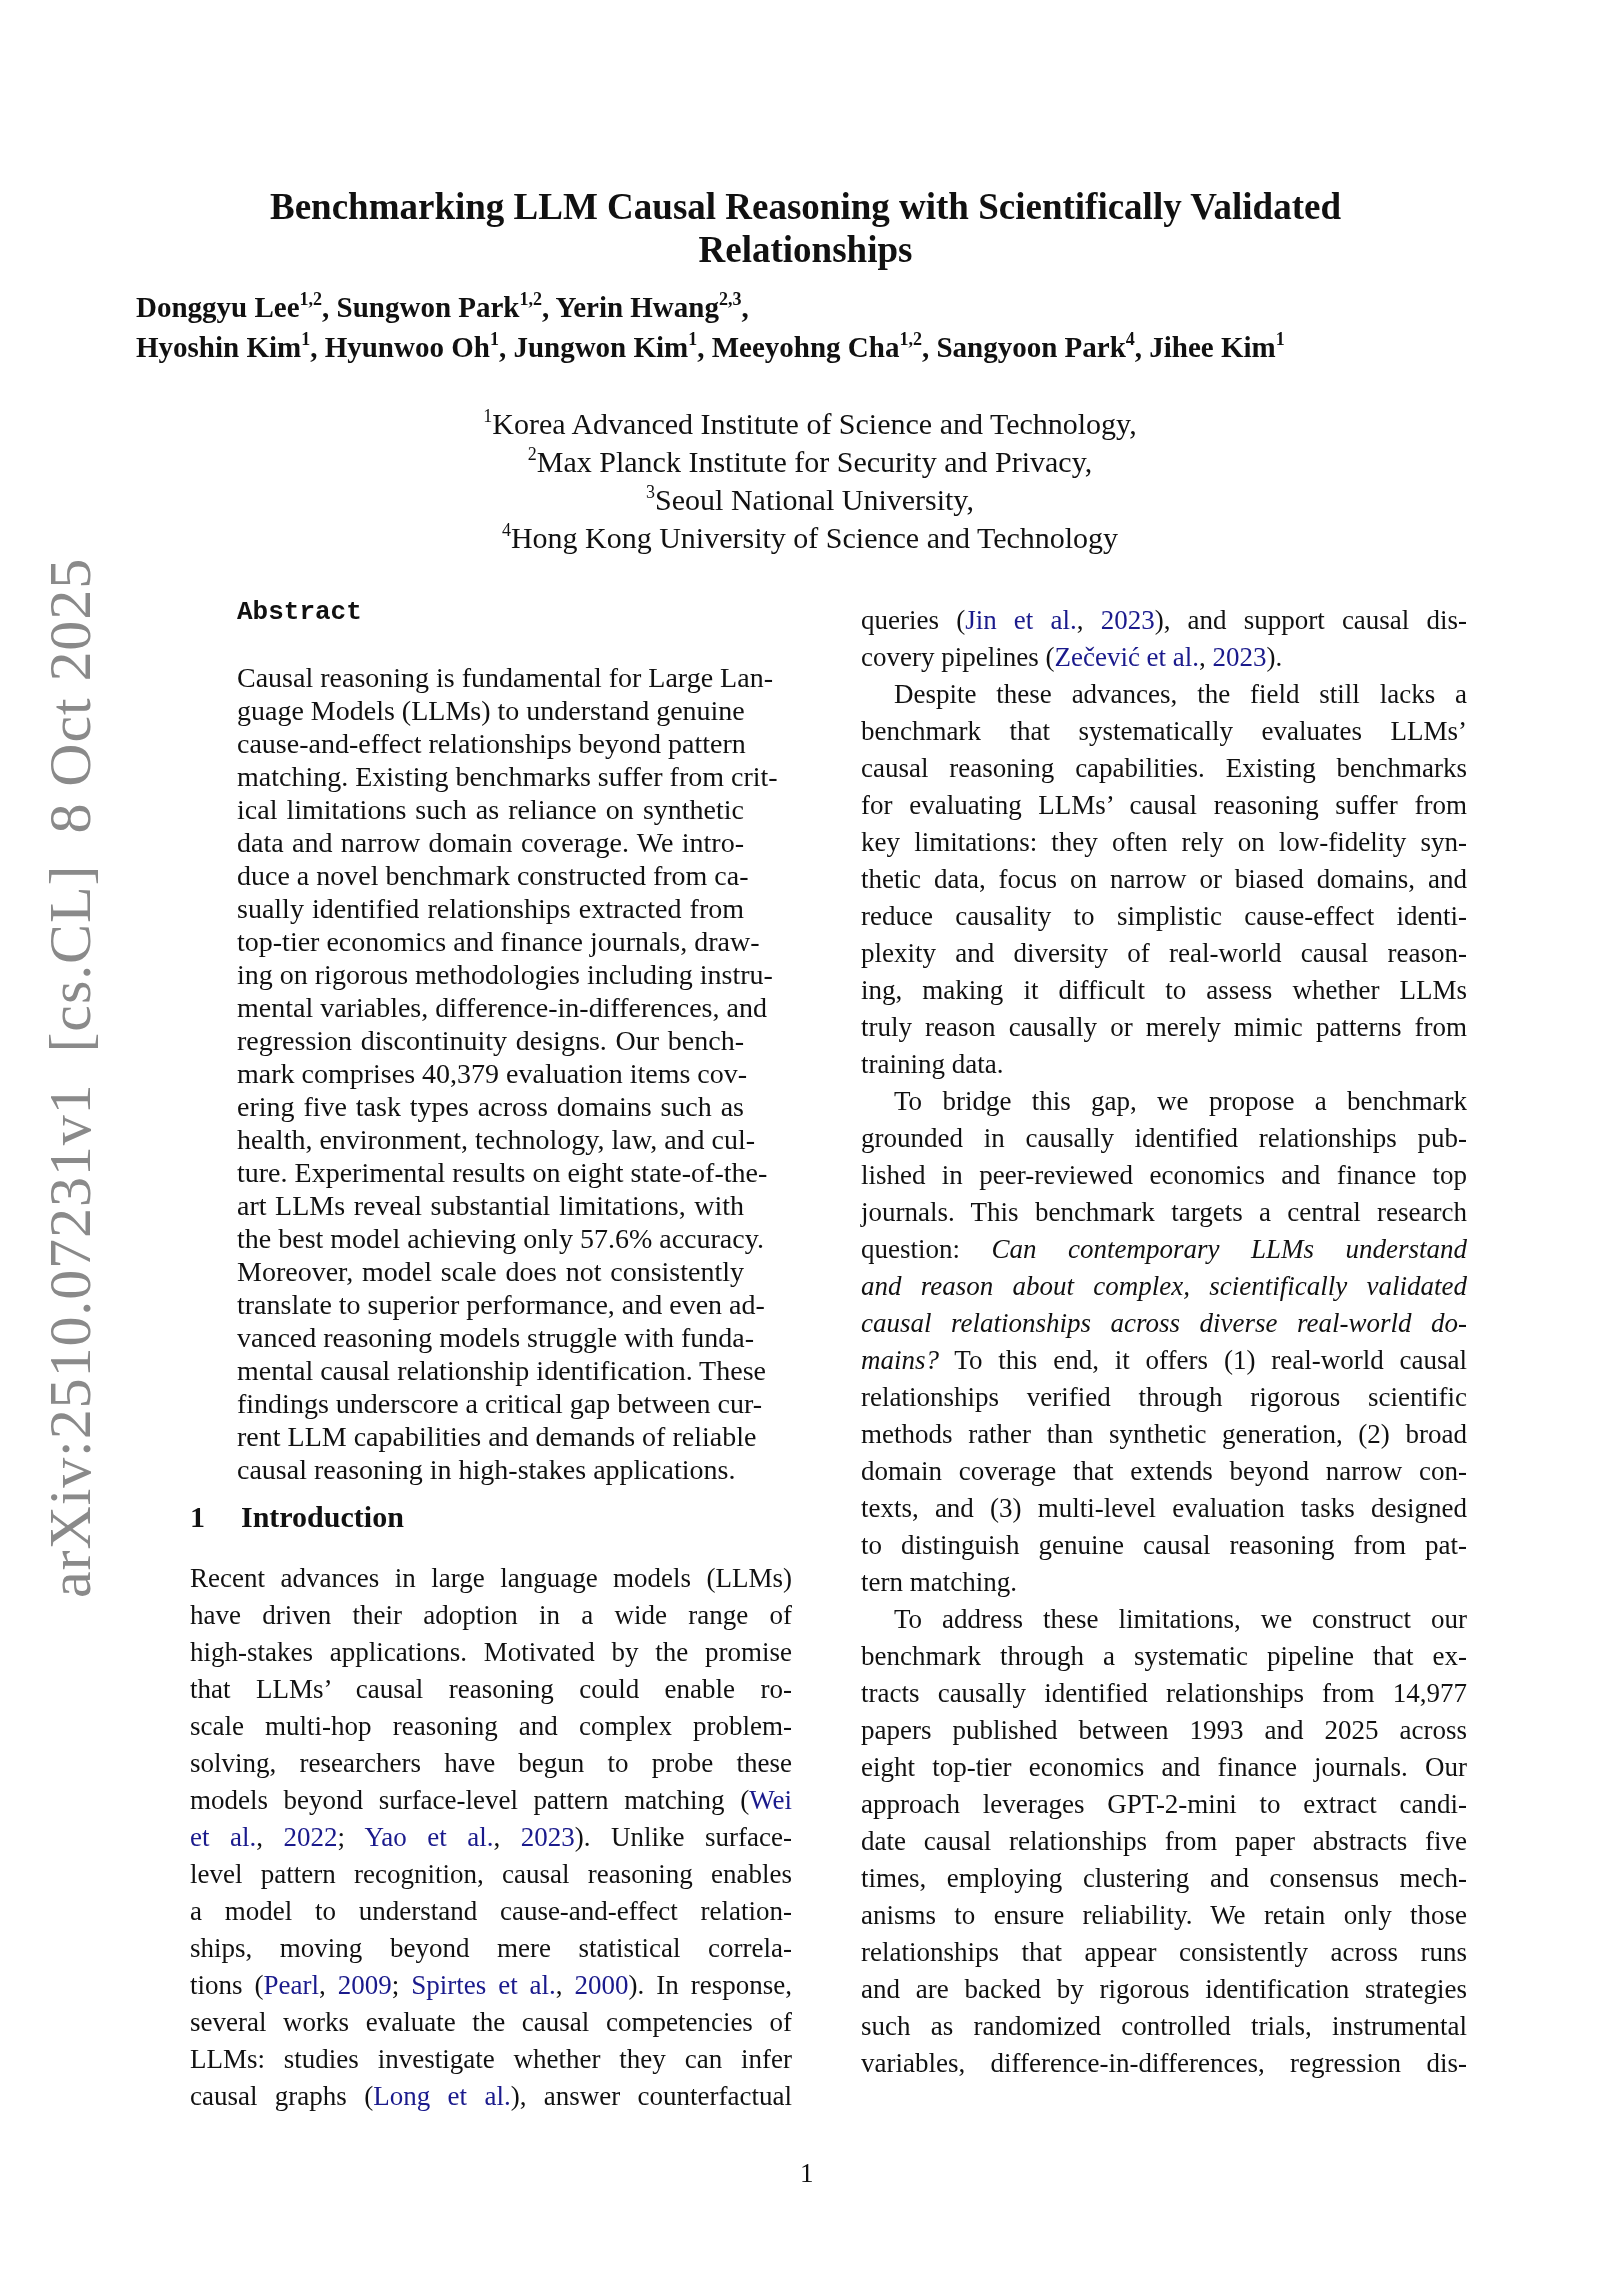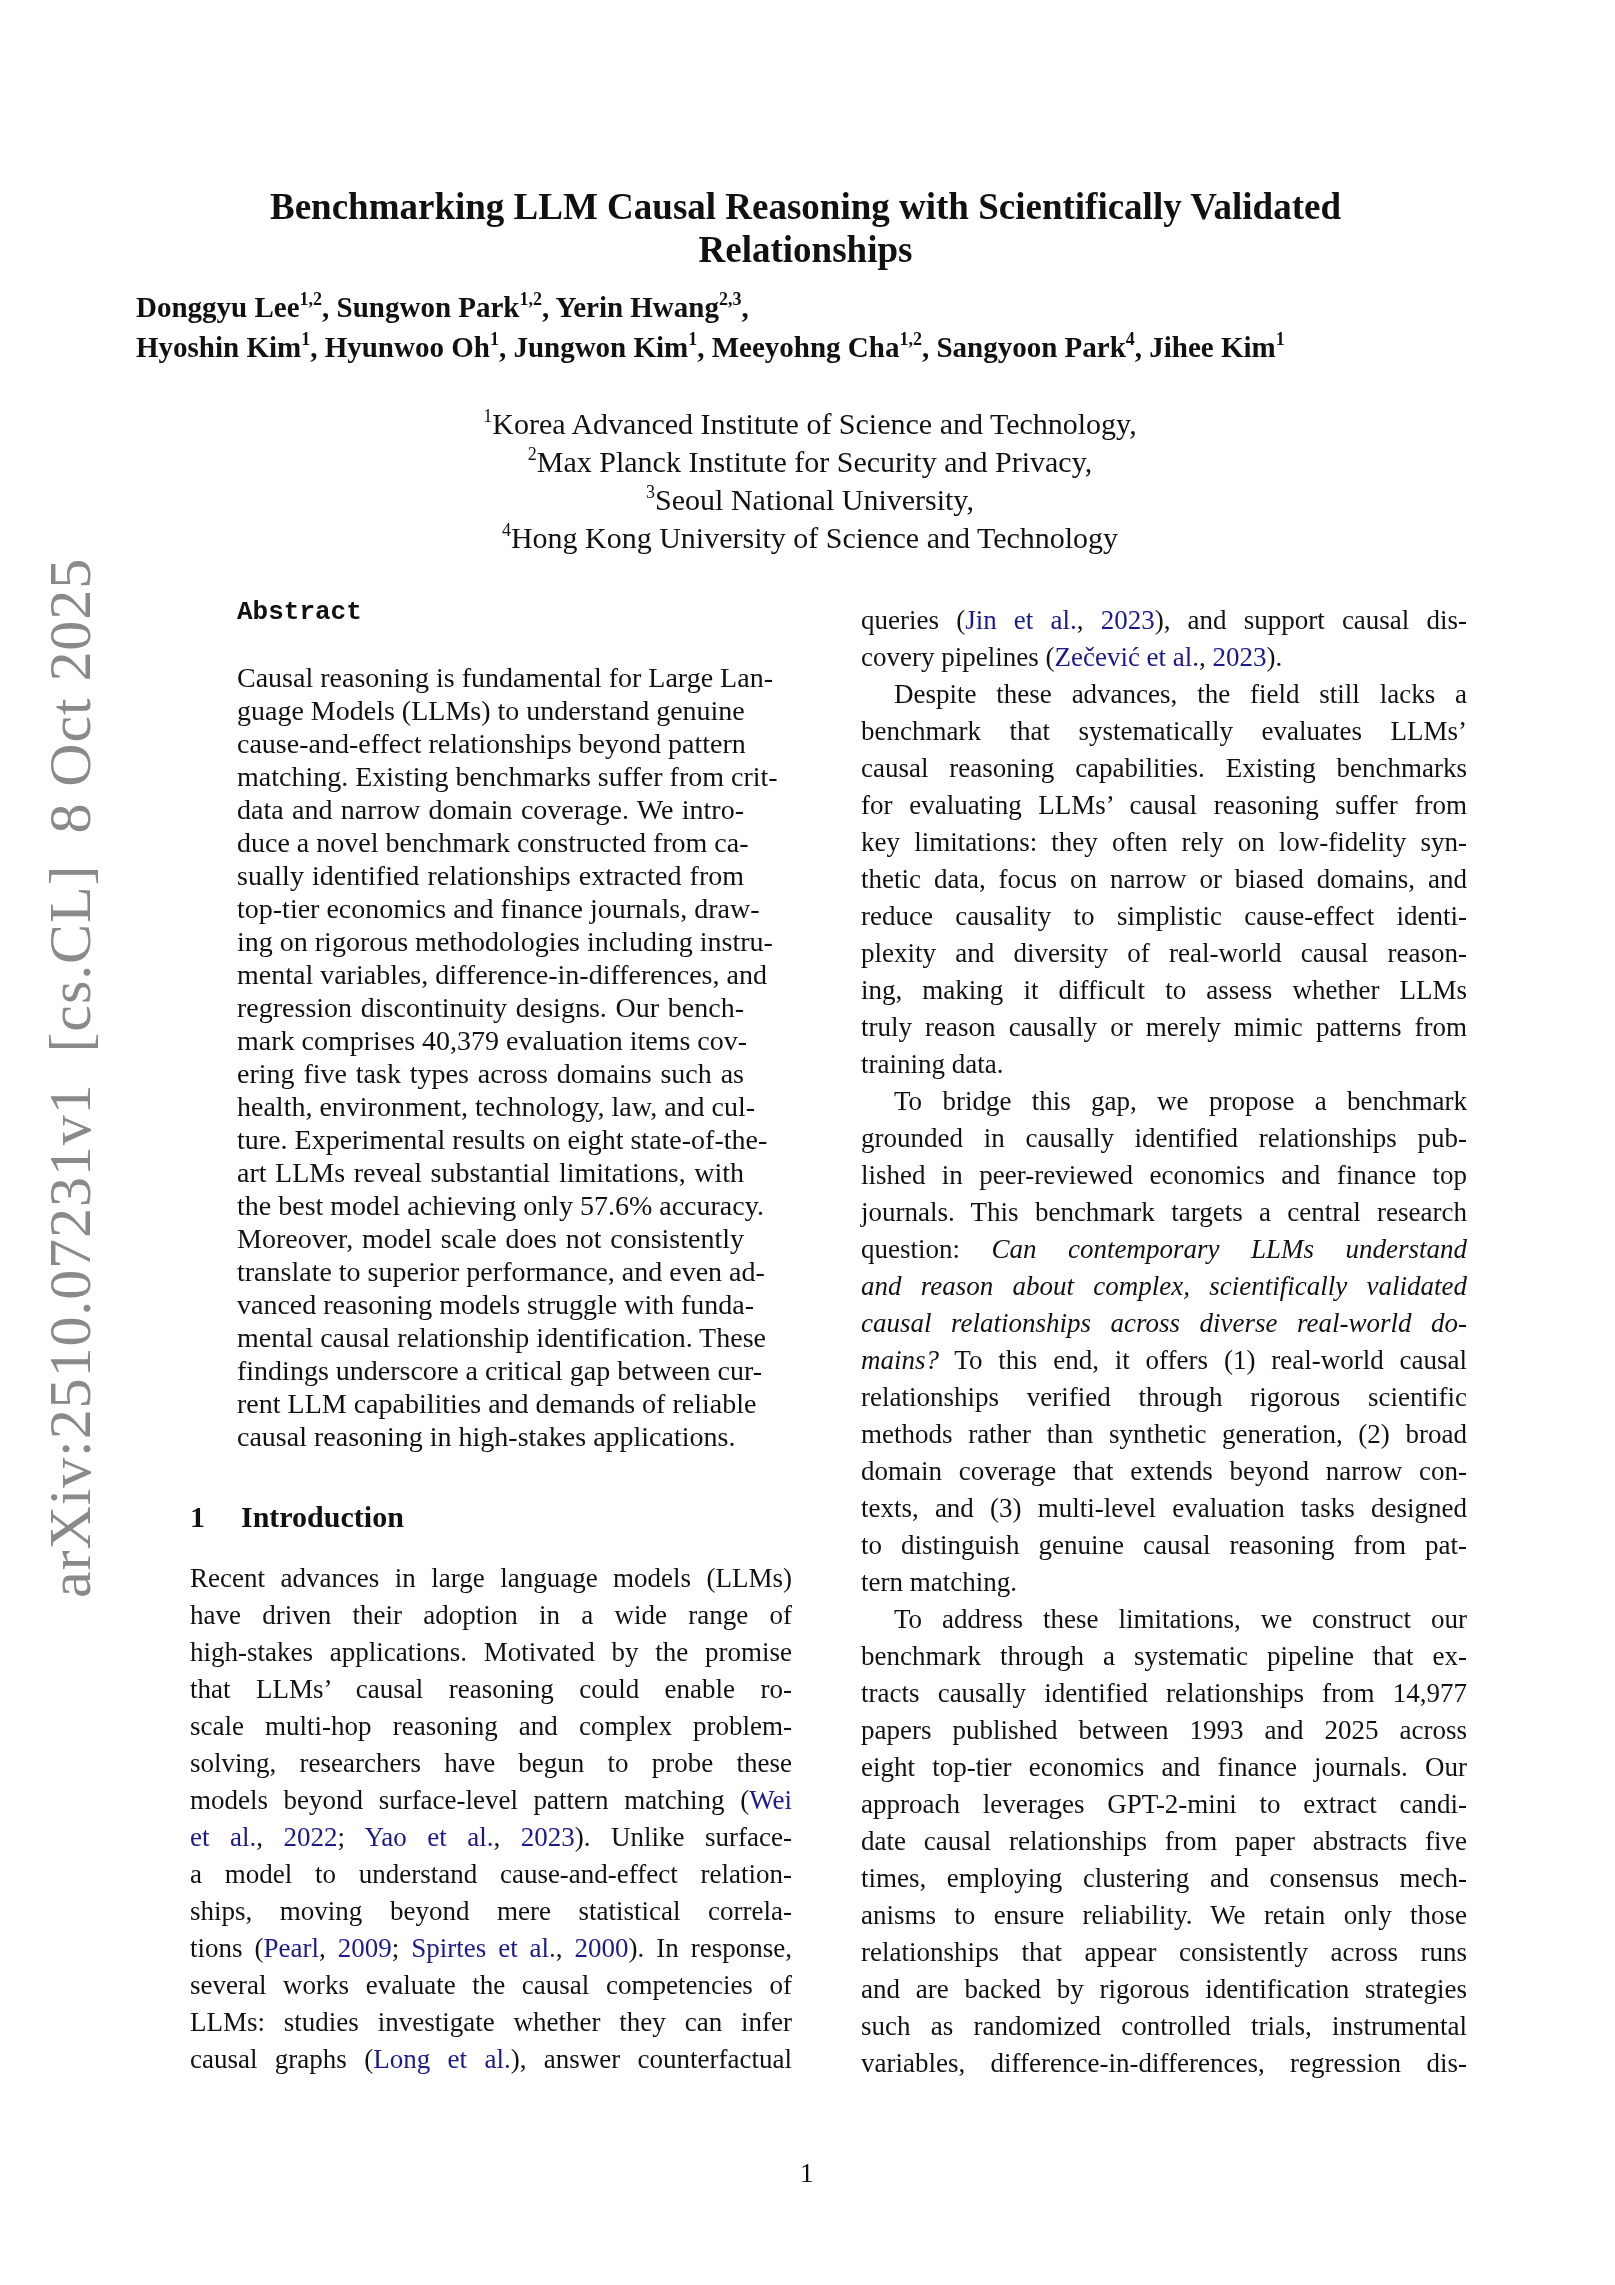--- a/index.html
+++ b/index.html
@@ -81,20 +81,21 @@
     <div><sup>3</sup><span>Seoul National University,</span></div>
     <div><sup>4</sup><span>Hong Kong University of Science and Technology</span></div>
   </div>
 
 <div class="abstract-heading">Abstract</div>
 <div class="abstract-body" id="abstract-body">
     <span class="ln">Causal reasoning is fundamental for Large Lan-</span>
     <span class="ln">guage Models (LLMs) to understand genuine</span>
     <span class="ln">cause-and-effect relationships beyond pattern</span>
     <span class="ln">matching. Existing benchmarks suffer from crit-</span>
+    <span class="ln">ical limitations such as reliance on synthetic</span>
     <span class="ln">data and narrow domain coverage. We intro-</span>
     <span class="ln">duce a novel benchmark constructed from ca-</span>
     <span class="ln">sually identified relationships extracted from</span>
     <span class="ln">top-tier economics and finance journals, draw-</span>
     <span class="ln">ing on rigorous methodologies including instru-</span>
     <span class="ln">mental variables, difference-in-differences, and</span>
     <span class="ln">regression discontinuity designs. Our bench-</span>
     <span class="ln">mark comprises 40,379 evaluation items cov-</span>
     <span class="ln">ering five task types across domains such as</span>
     <span class="ln">health, environment, technology, law, and cul-</span>
@@ -116,20 +117,21 @@
 
 <div class="col col-left" id="col-left">
     <span class="ln"><span>Recent advances in large language models (LLMs)</span></span>
     <span class="ln"><span>have driven their adoption in a wide range of</span></span>
     <span class="ln"><span>high-stakes applications. Motivated by the promise</span></span>
     <span class="ln"><span>that LLMs’ causal reasoning could enable ro-</span></span>
     <span class="ln"><span>scale multi-hop reasoning and complex problem-</span></span>
     <span class="ln"><span>solving, researchers have begun to probe these</span></span>
     <span class="ln"><span>models beyond surface-level pattern matching (</span><span class="cite">Wei</span></span>
     <span class="ln"><span class="cite">et al.</span><span>, </span><span class="cite">2022</span><span>; </span><span class="cite">Yao et al.</span><span>, </span><span class="cite">2023</span><span>). Unlike surface-</span></span>
+    <span class="ln"><span>level pattern recognition, causal reasoning enables</span></span>
     <span class="ln"><span>a model to understand cause-and-effect relation-</span></span>
     <span class="ln"><span>ships, moving beyond mere statistical correla-</span></span>
     <span class="ln"><span>tions (</span><span class="cite">Pearl</span><span>, </span><span class="cite">2009</span><span>; </span><span class="cite">Spirtes et al.</span><span>, </span><span class="cite">2000</span><span>). In response,</span></span>
     <span class="ln"><span>several works evaluate the causal competencies of</span></span>
     <span class="ln"><span>LLMs: studies investigate whether they can infer</span></span>
     <span class="ln"><span>causal graphs (</span><span class="cite">Long et al.</span><span>), answer counterfactual</span></span>
   </div>
 <div class="col col-right" id="col-right">
     <span class="ln"><span>queries (</span><span class="cite">Jin et al.</span><span>, </span><span class="cite">2023</span><span>), and support causal dis-</span></span>
     <span class="ln last"><span>covery pipelines (</span><span class="cite">Zečević et al.</span><span>, </span><span class="cite">2023</span><span>).</span></span>

